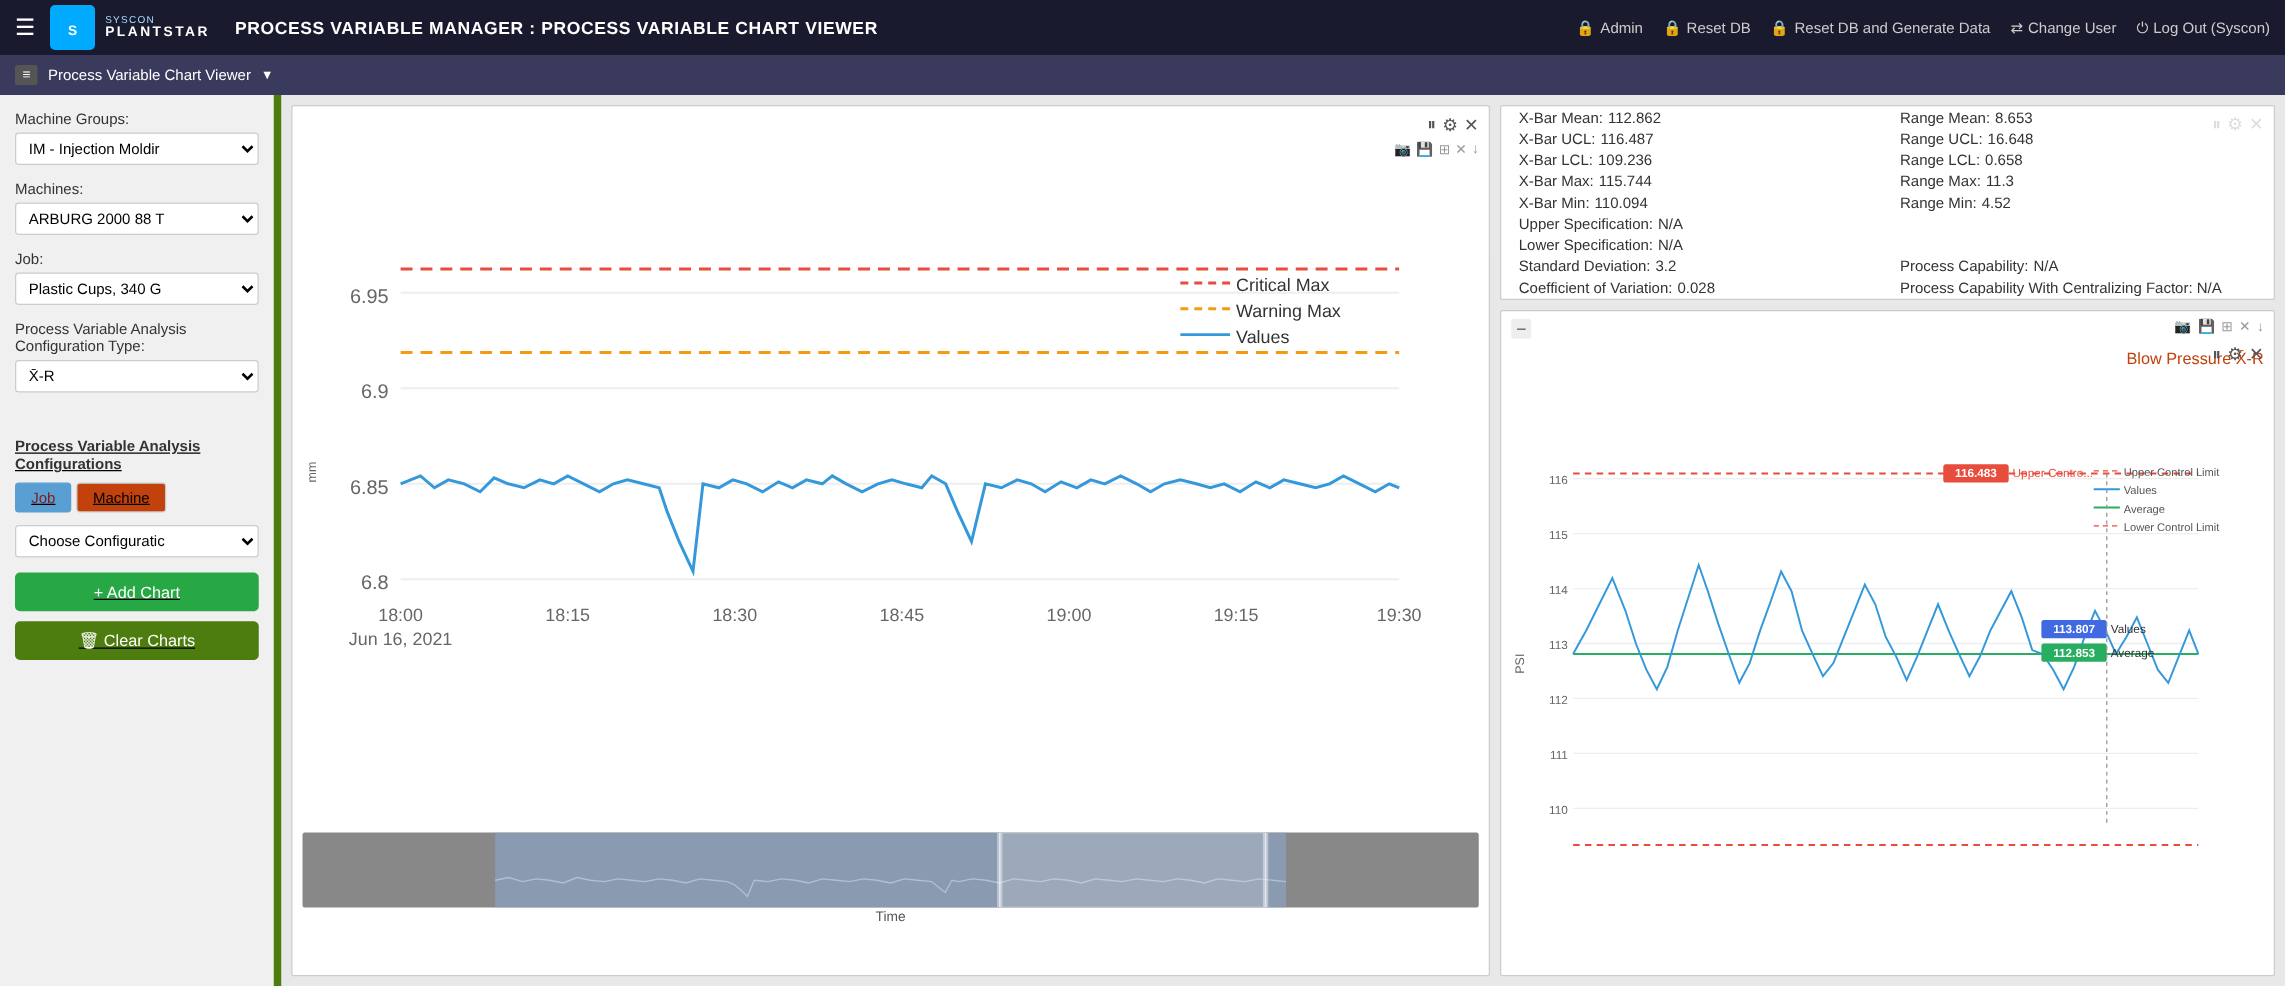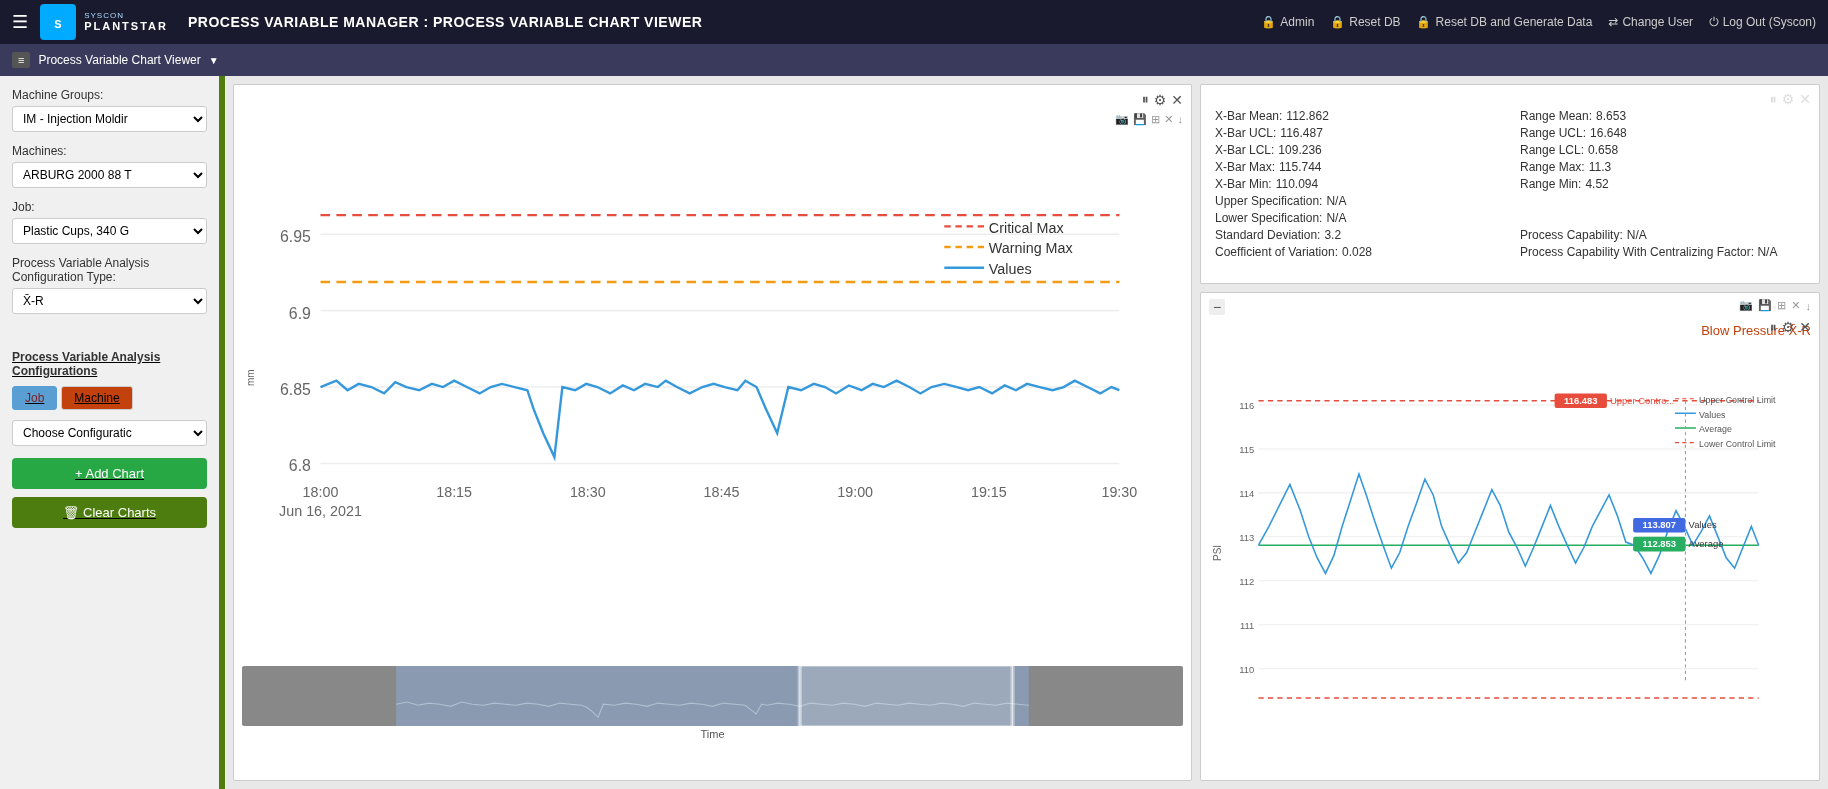--- a/index.html
+++ b/index.html
@@ -209,21 +209,21 @@
       position: relative;
     }
     .spc-summary-header {
       background: #888;
       color: white;
       padding: 6px 10px;
       font-size: 13px;
       font-weight: bold;
     }
     .spc-summary-body {
-      padding: 24px 14px;
+      padding: 2px 14px;
     }
     .spc-grid {
       display: grid;
       grid-template-columns: 1fr 1fr;
       gap: 3px 20px;
       font-size: 12px;
       color: #333;
     }
     .spc-row {
       display: flex;

